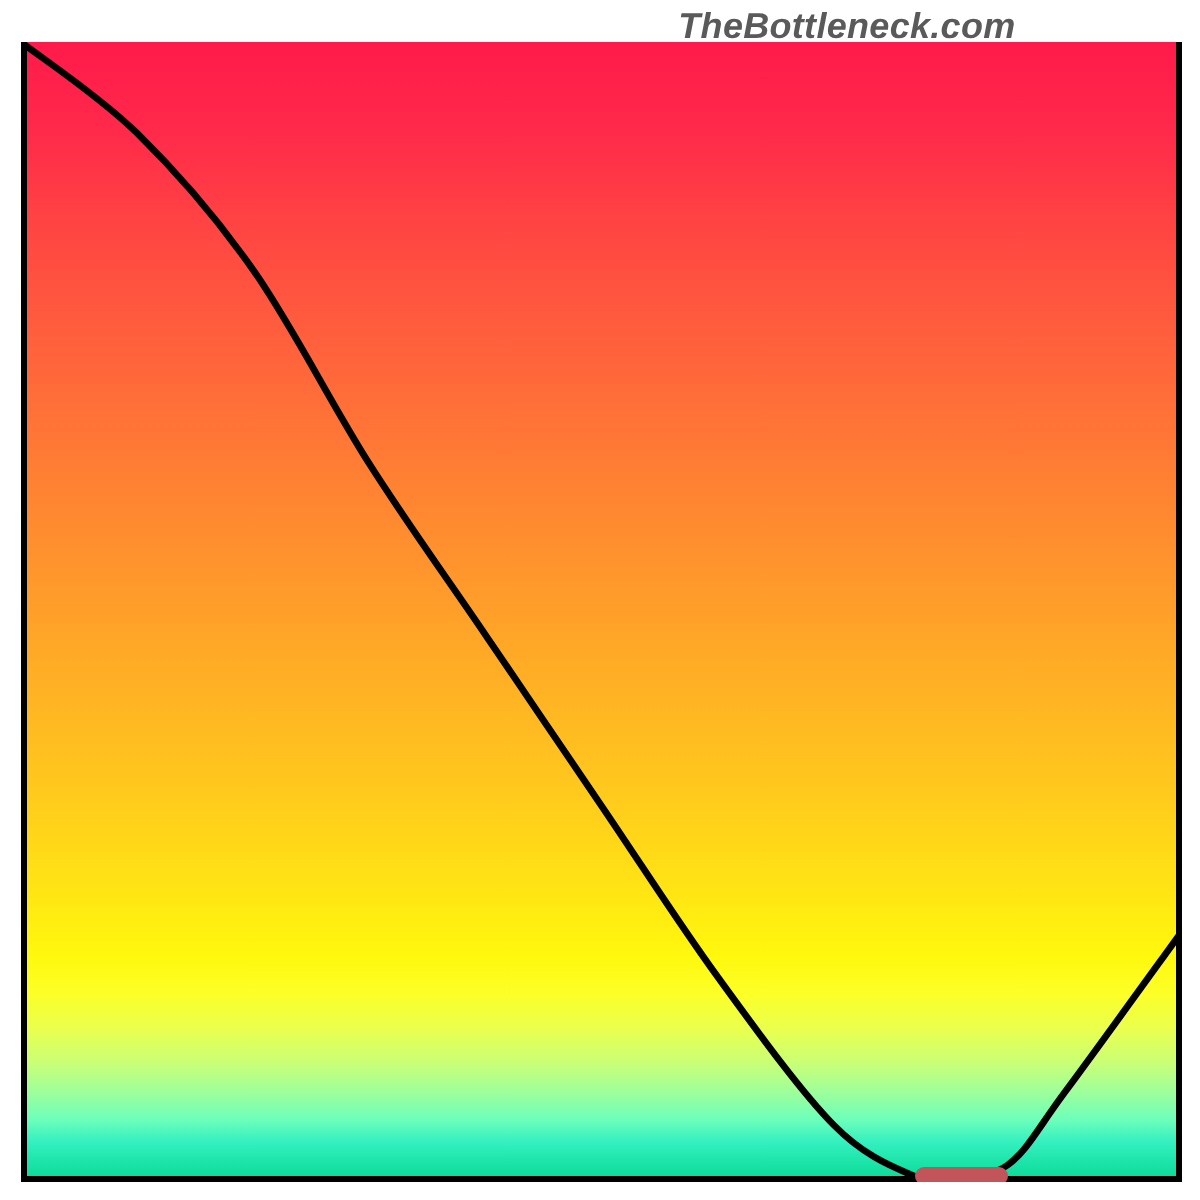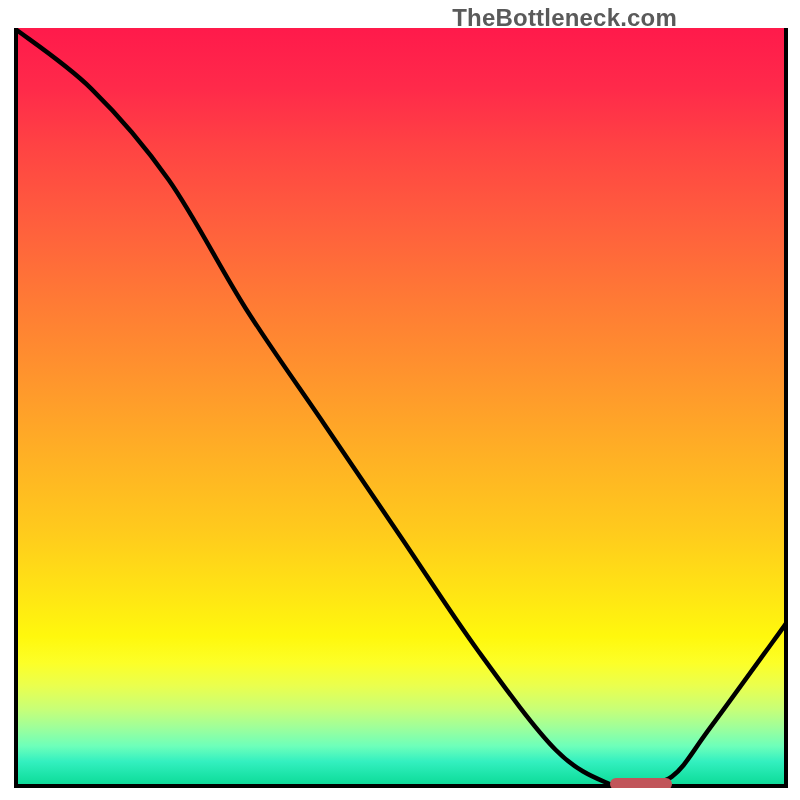--- a/index.html
+++ b/index.html
@@ -7,20 +7,21 @@
     padding: 0;
     width: 800px;
     height: 800px;
     background: #ffffff;
     font-family: Arial, Helvetica, sans-serif;
   }
   .wrap {
     position: relative;
     width: 687px;
     height: 800px;
+    font-style: italic;
   }
   .watermark {
     position: absolute;
     top: 4px;
     right: 10px;
     font-size: 24px;
     font-weight: 600;
     color: #5a5a5a;
     letter-spacing: 0.2px;
     z-index: 10;

